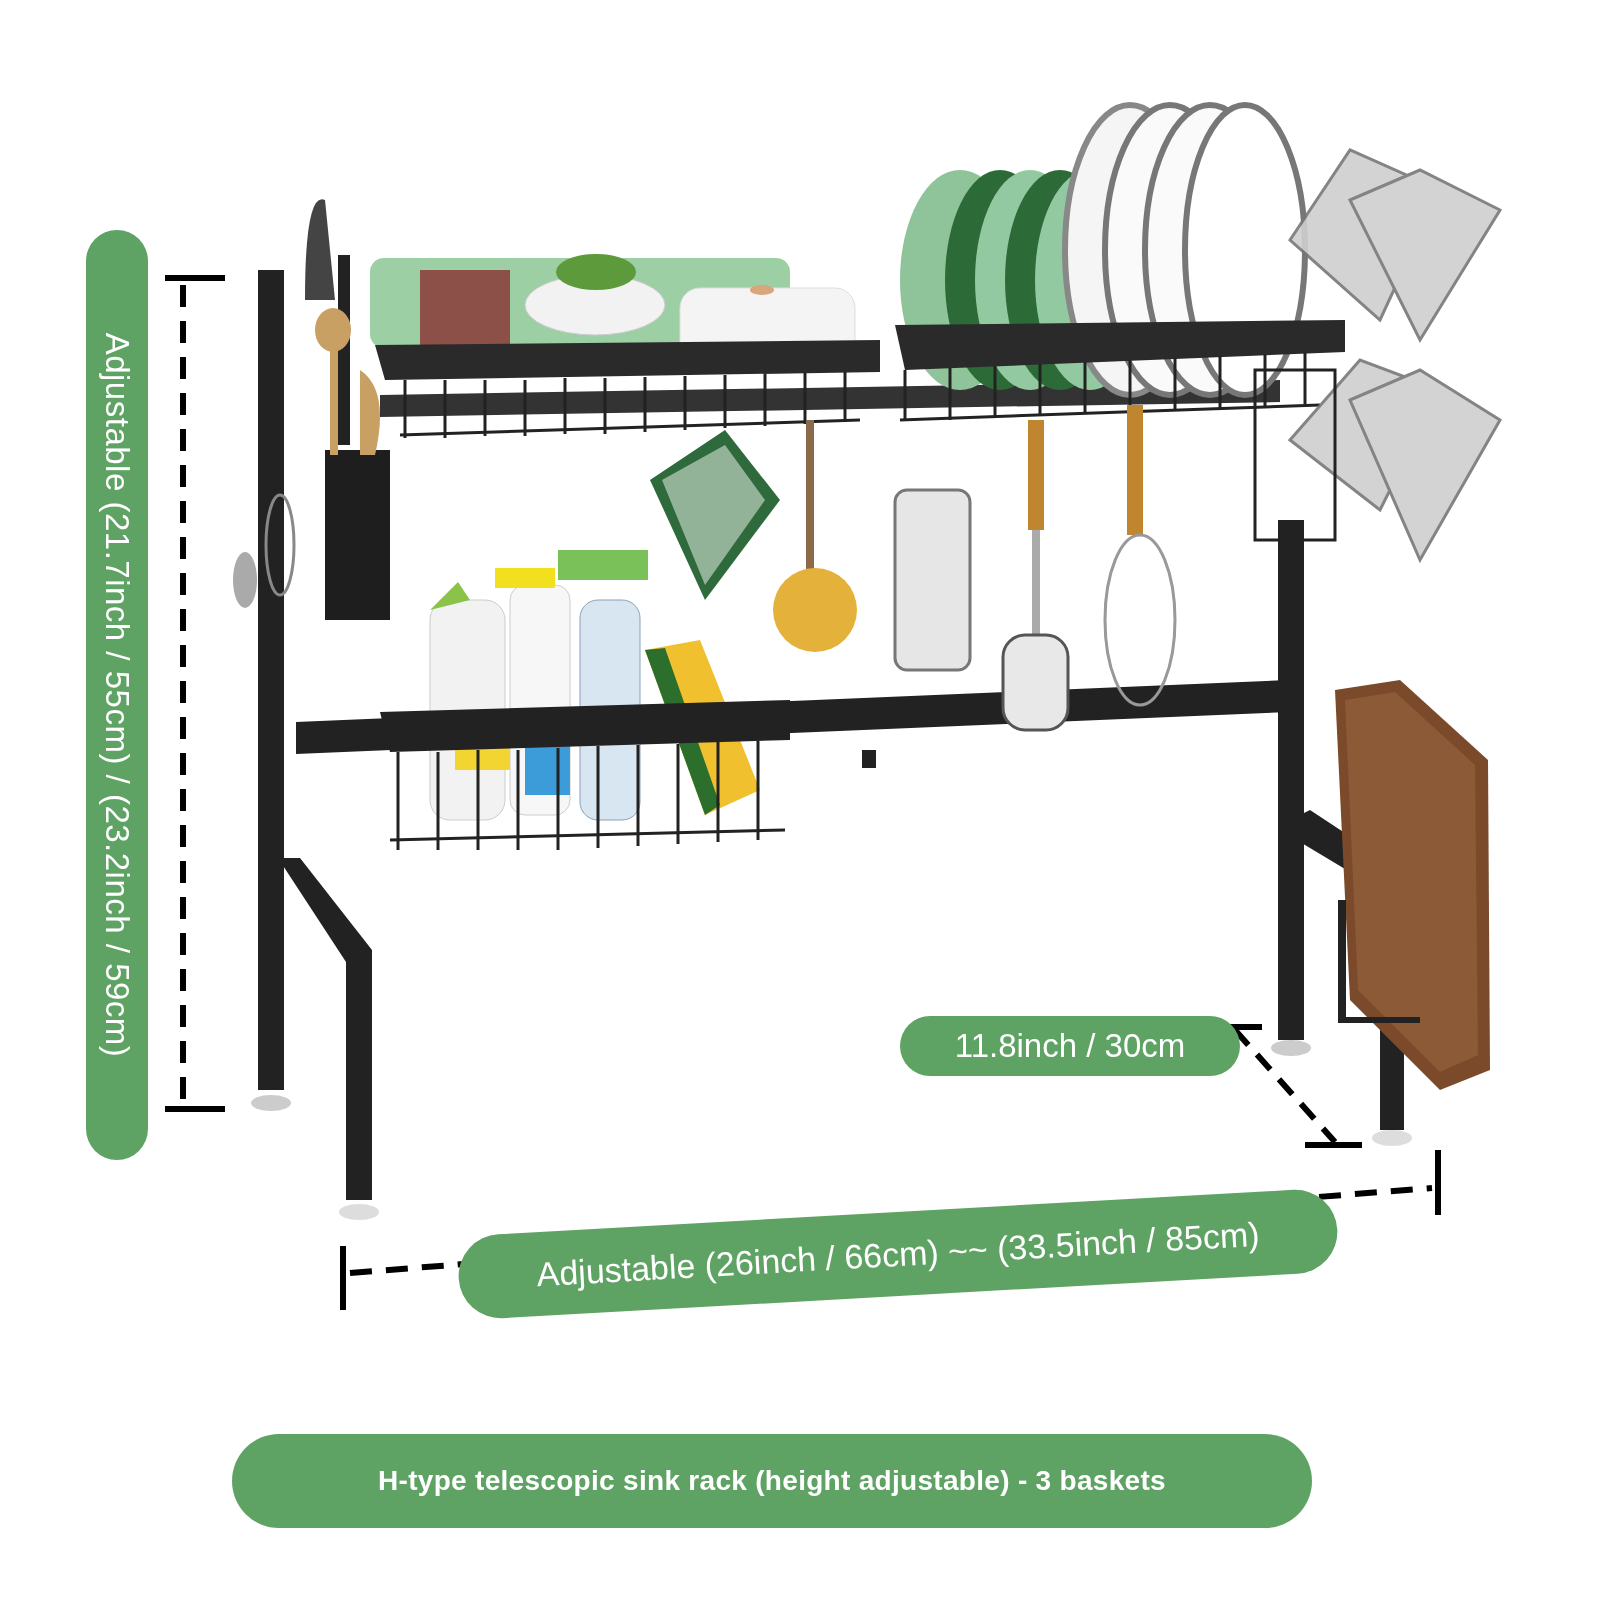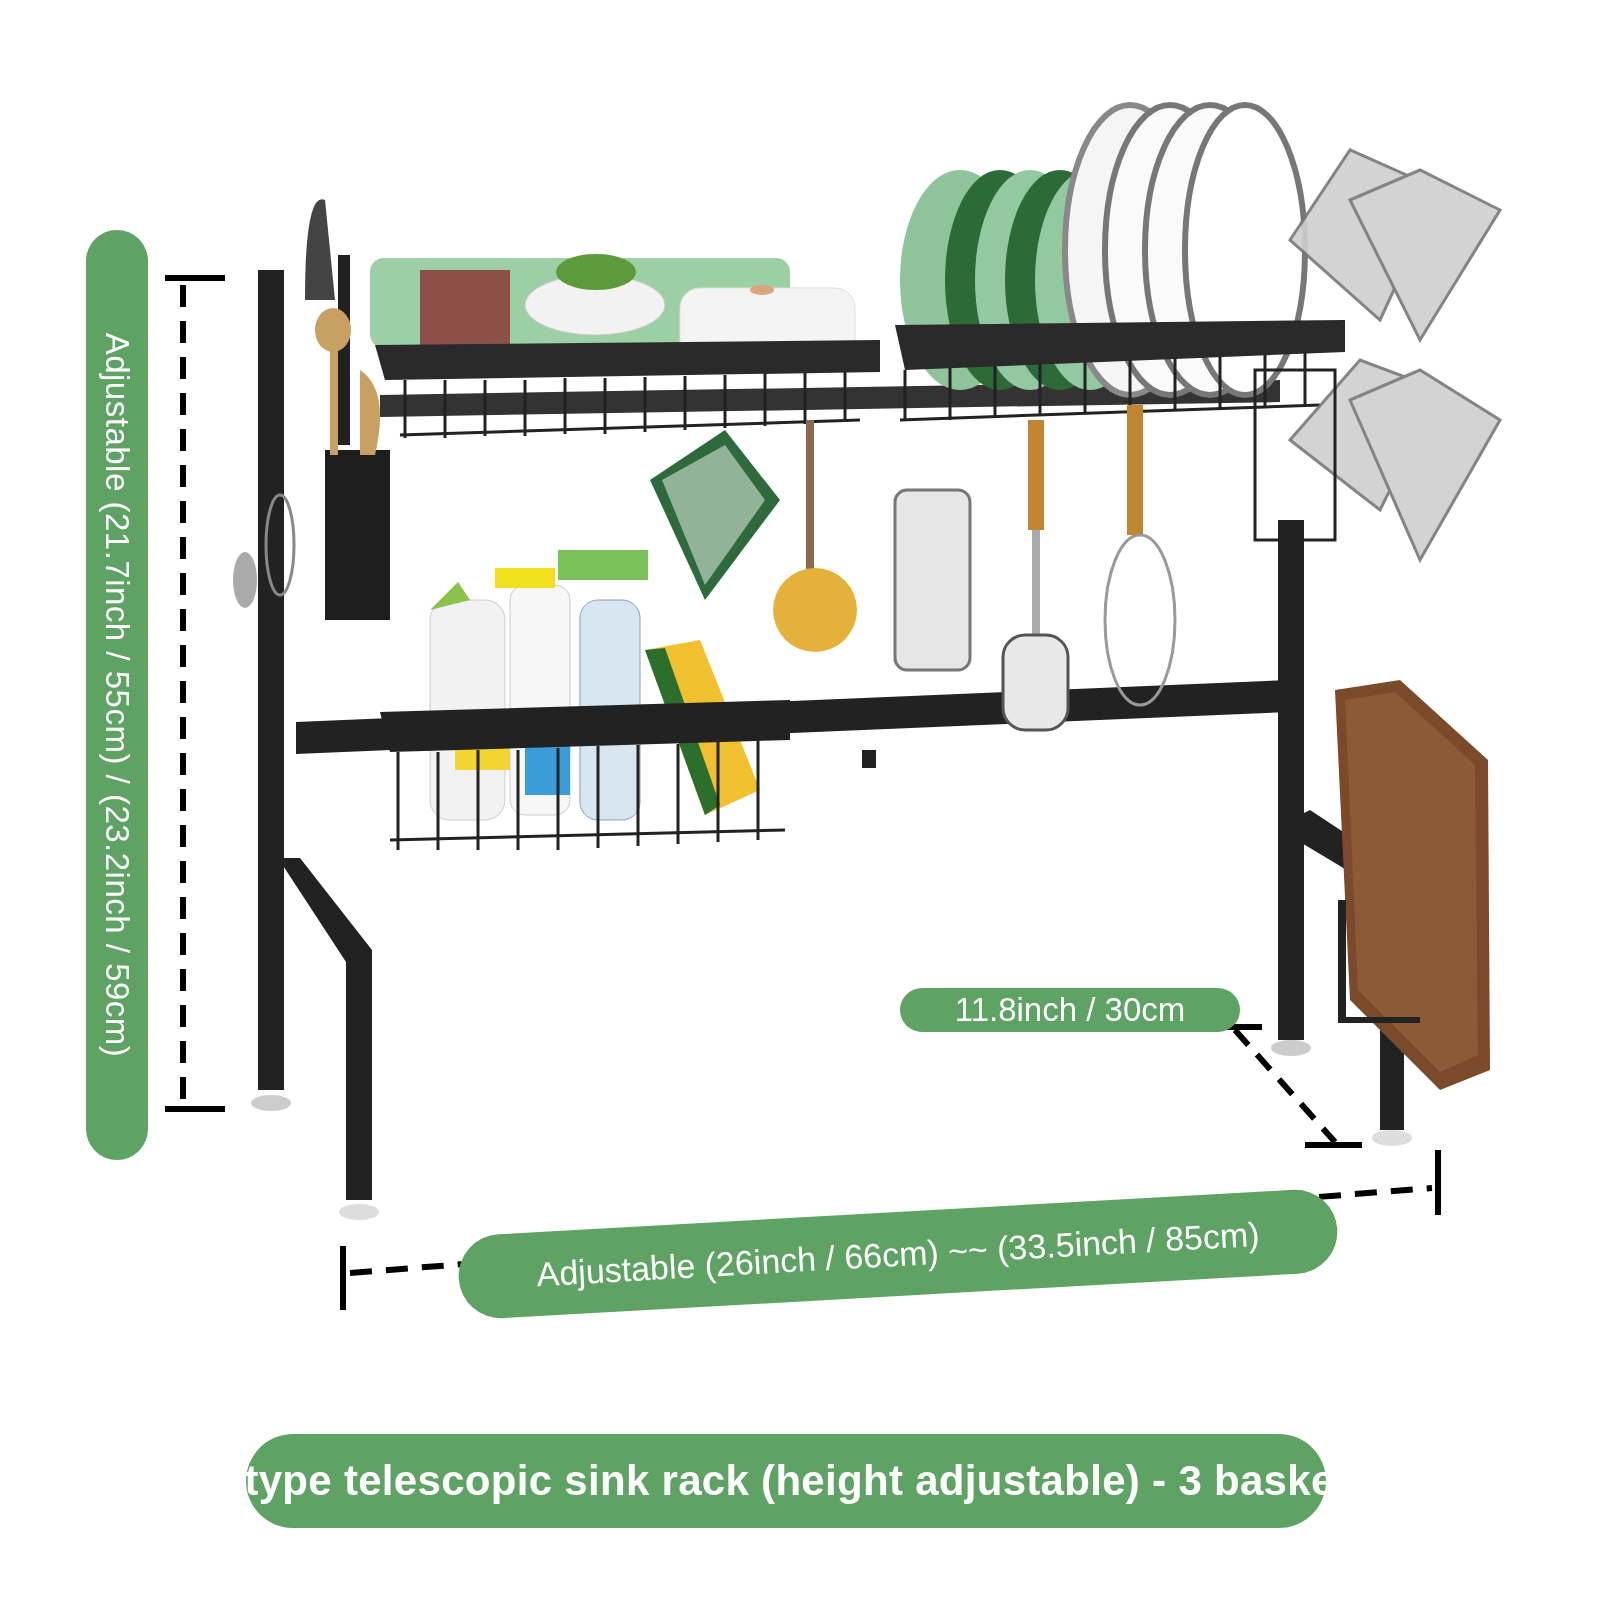--- a/index.html
+++ b/index.html
@@ -2,25 +2,25 @@
 <html><head>
 <meta charset="utf-8">
 <style>
   html, body { margin:0; padding:0; background:#ffffff; }
   body { width:1600px; height:1600px; position:relative; overflow:hidden;
          font-family:"Liberation Sans", "DejaVu Sans", sans-serif; }
   .pill { position:absolute; background:#5fa364; color:#fff; border-radius:60px;
           display:flex; align-items:center; justify-content:center; white-space:nowrap; }
   .pill-vertical { left:86px; top:230px; width:62px; height:930px; border-radius:31px; }
   .pill-vertical span { display:block; transform:rotate(90deg); font-size:33px; letter-spacing:0.5px; white-space:nowrap; }
-  .pill-depth { left:900px; top:988px; width:340px; height:44px; font-size:33px; }
+  .pill-depth { left:900px; top:1016px; width:340px; height:60px; font-size:33px; }
   .pill-width { left:458px; top:1212px; width:880px; height:84px; font-size:34px;
                 transform:rotate(-3.2deg); transform-origin:center; }
-  .pill-title { left:246px; top:1434px; width:1080px; height:94px; border-radius:48px;
-                font-size:42px; font-weight:bold; letter-spacing:0.3px; }
+  .pill-title { left:232px; top:1434px; width:1080px; height:94px; border-radius:48px;
+                font-size:28px; font-weight:bold; letter-spacing:0.3px; }
   svg.rack { position:absolute; left:0; top:0; }
 </style>
 </head>
 <body>
 
 <svg class="rack" width="1600" height="1600" viewBox="0 0 1600 1600">
 
   <g stroke="#000" stroke-width="6" fill="none">
     <line x1="165" y1="278" x2="225" y2="278"></line>
     <line x1="165" y1="1109" x2="225" y2="1109"></line>

